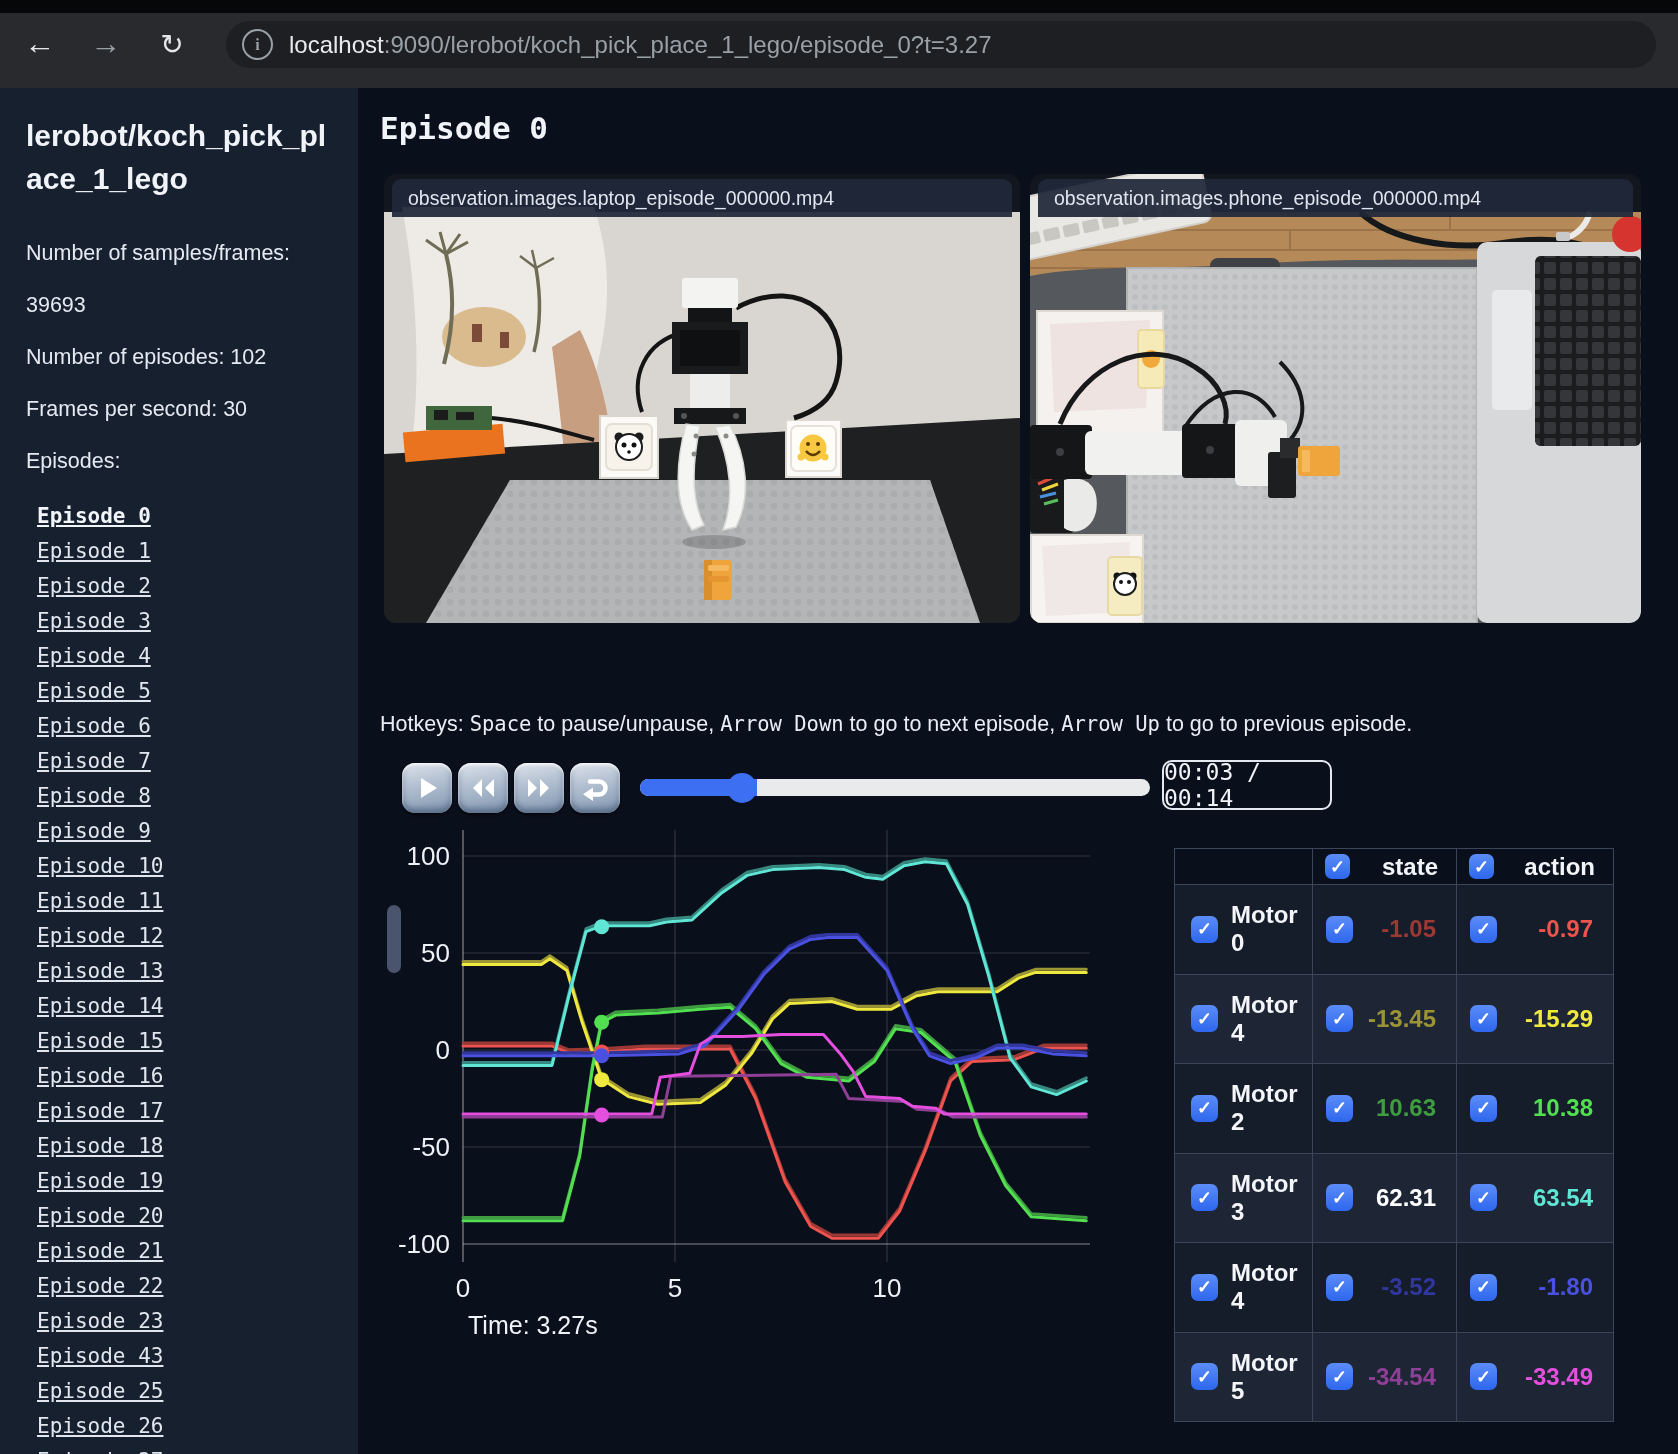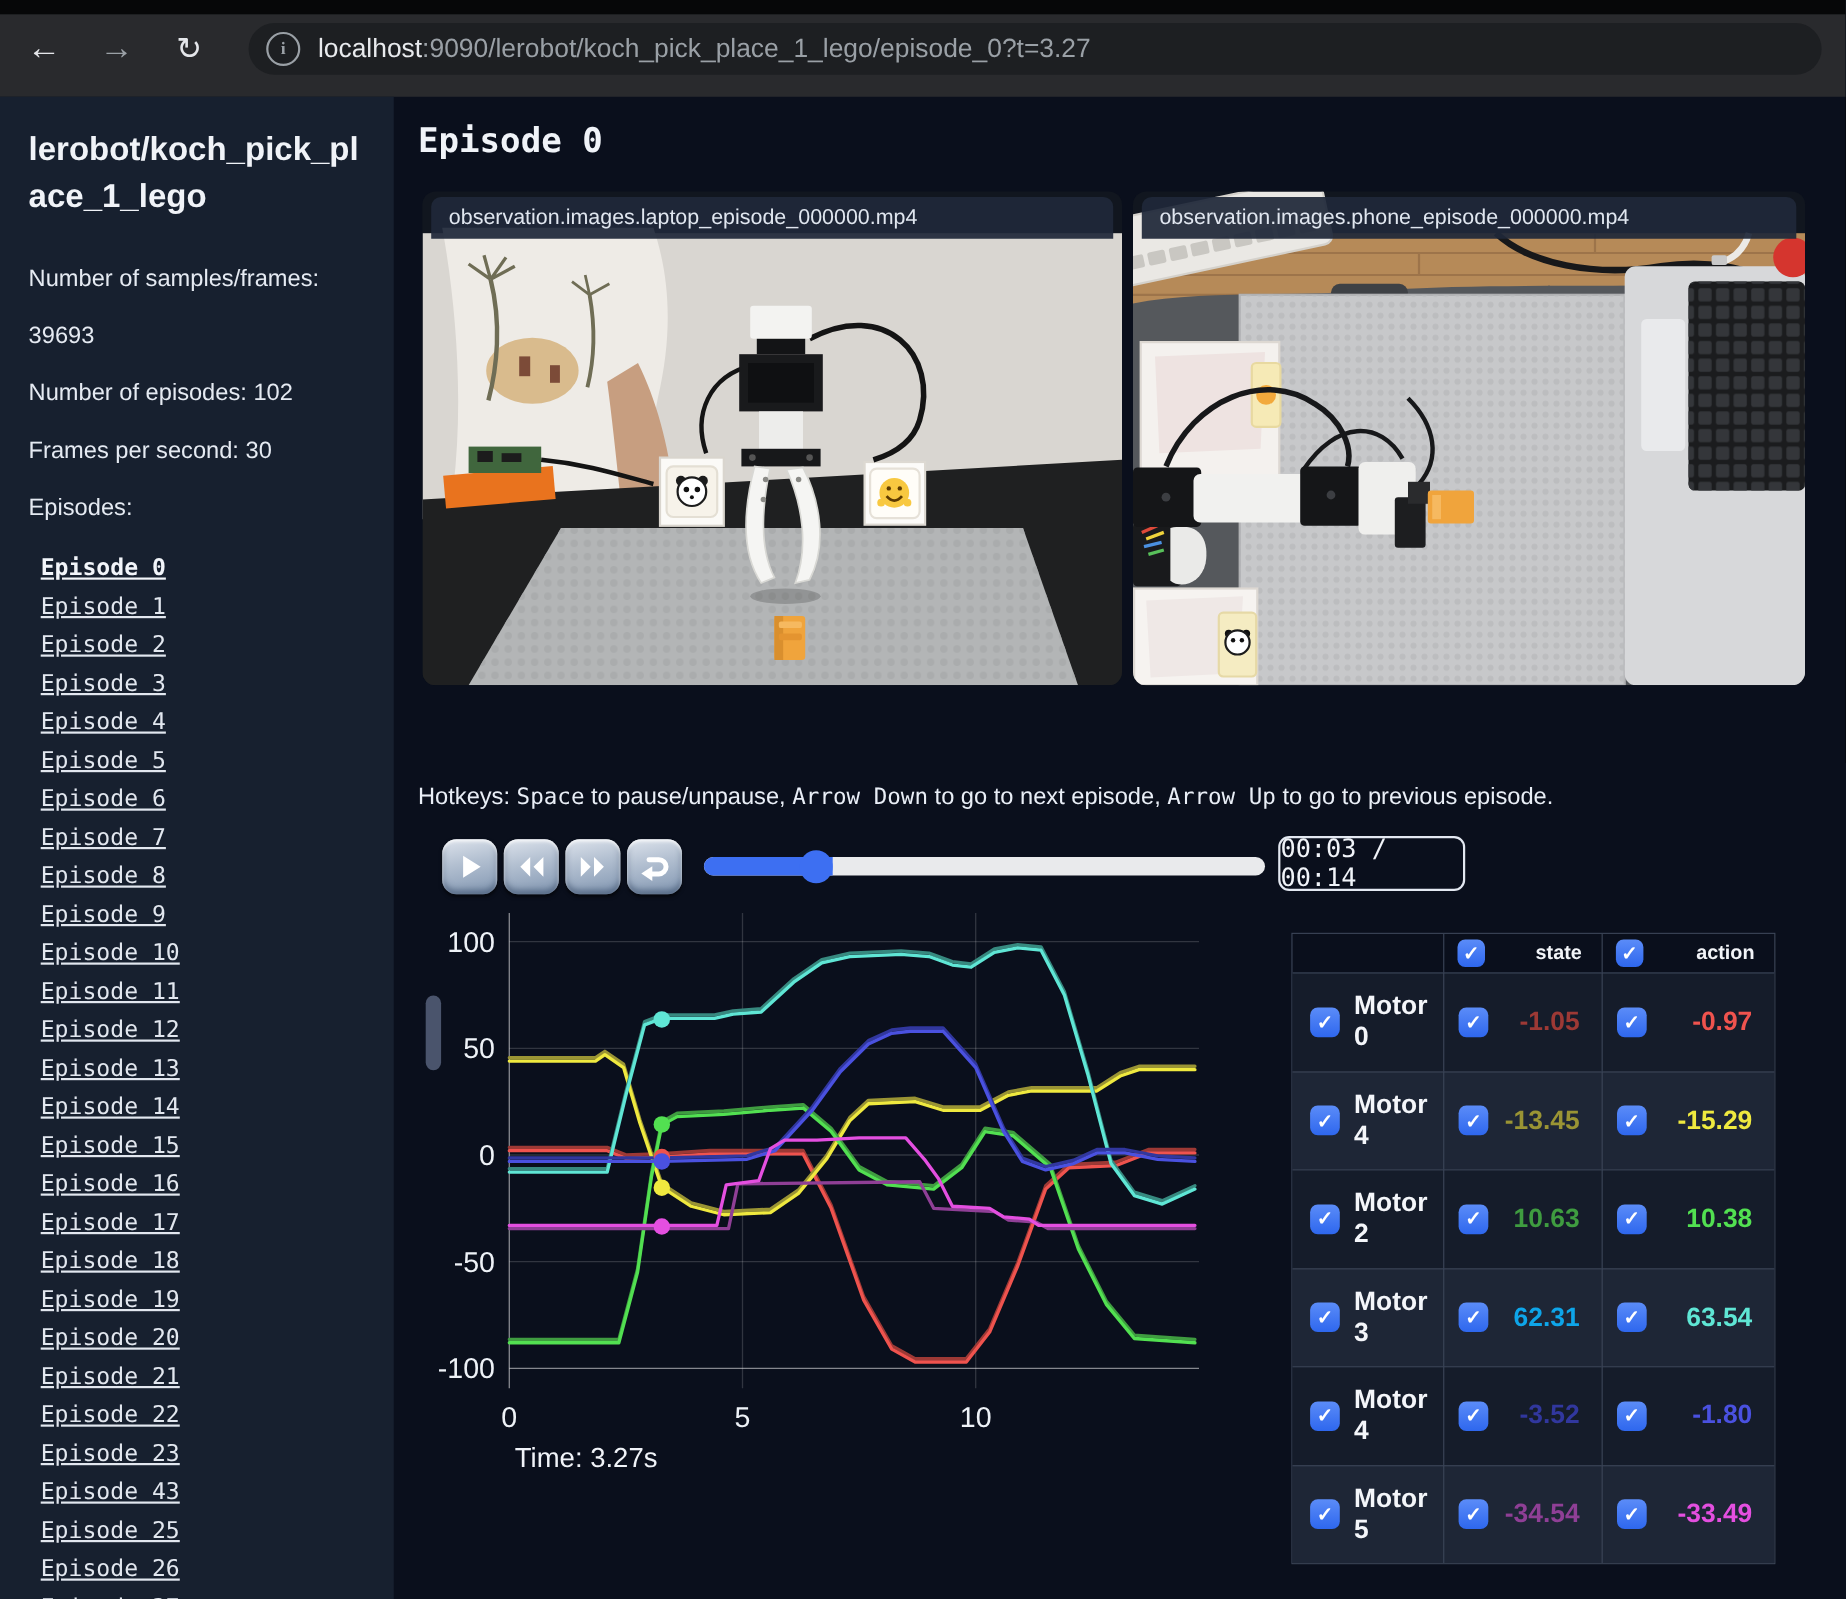--- a/index.html
+++ b/index.html
@@ -55,21 +55,21 @@
   .mrow{display:grid;grid-template-columns:137px 144px 157px;}
   .mrow>div{border-left:1px solid #3c4659;display:flex;align-items:center;box-sizing:border-box;}
   .mrow>div:first-child{border-left:none;}
   .mrow.hdr>div{height:35px;}
   .mrow.data>div{height:89.5px;border-top:1px solid #3c4659;}
   .mrow.data.alt{background:#1e2636;}
   .mrow.data.base{background:#151c2a;}
   .cb{flex:0 0 auto;width:27px;height:27px;border-radius:7px;background:linear-gradient(180deg,#5b8cf8,#2e67ee);
     color:#fff;font-size:18px;font-weight:bold;display:flex;align-items:center;justify-content:center;cursor:pointer;}
   .hdr .cb{width:25px;height:25px;margin-left:12px;}
-  .hdr .col-label{margin-left:auto;margin-right:18px;font-size:18px;font-weight:bold;color:#f2f4f8;}
+  .hdr .col-label{margin-left:auto;margin-right:18px;font-size:24px;font-weight:bold;color:#f2f4f8;}
   .data .motor-cell .cb{margin-left:16px;}
   .motor-name{margin-left:13px;font-size:24px;font-weight:bold;color:#f4f6fa;}
   .data .val-cell .cb{margin-left:13px;}
   .val{margin-left:auto;margin-right:20px;font-size:24px;font-weight:bold;}
 </style>
 </head>
 <body>
 
 <div class="app">
 
@@ -420,21 +420,21 @@
             <span class="val" style="color: rgb(82, 224, 81);">10.38</span>
           </div>
         </div>
         <div class="mrow data alt">
           <div class="motor-cell">
             <span class="cb">✓</span>
             <span class="motor-name">Motor 3</span>
           </div>
           <div class="val-cell">
             <span class="cb">✓</span>
-            <span class="val" style="color: #0ea5e9;">62.31</span>
+            <span class="val" style="color: #ffffff;">62.31</span>
           </div>
           <div class="val-cell">
             <span class="cb">✓</span>
             <span class="val" style="color: rgb(95, 230, 213);">63.54</span>
           </div>
         </div>
         <div class="mrow data base">
           <div class="motor-cell">
             <span class="cb">✓</span>
             <span class="motor-name">Motor 4</span>

